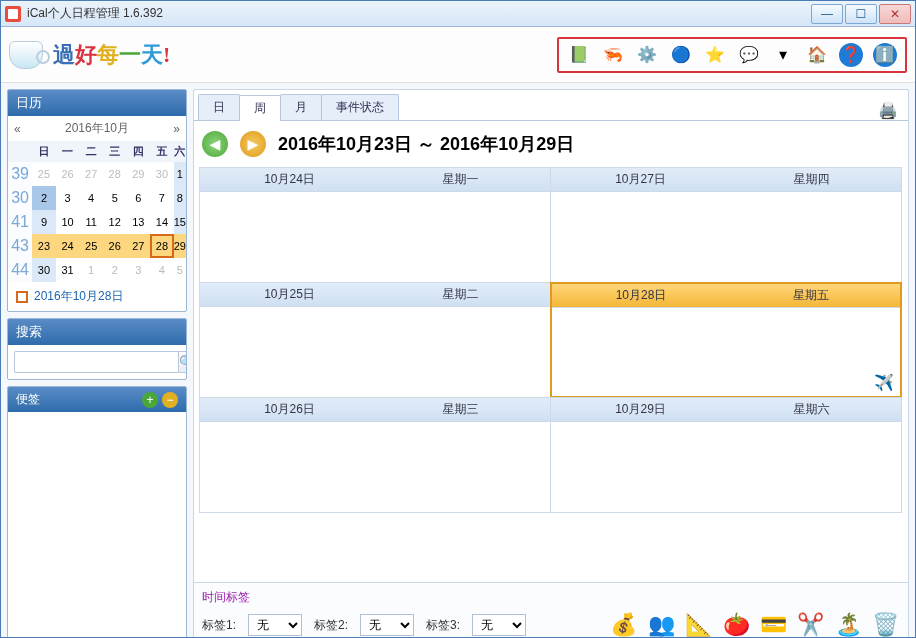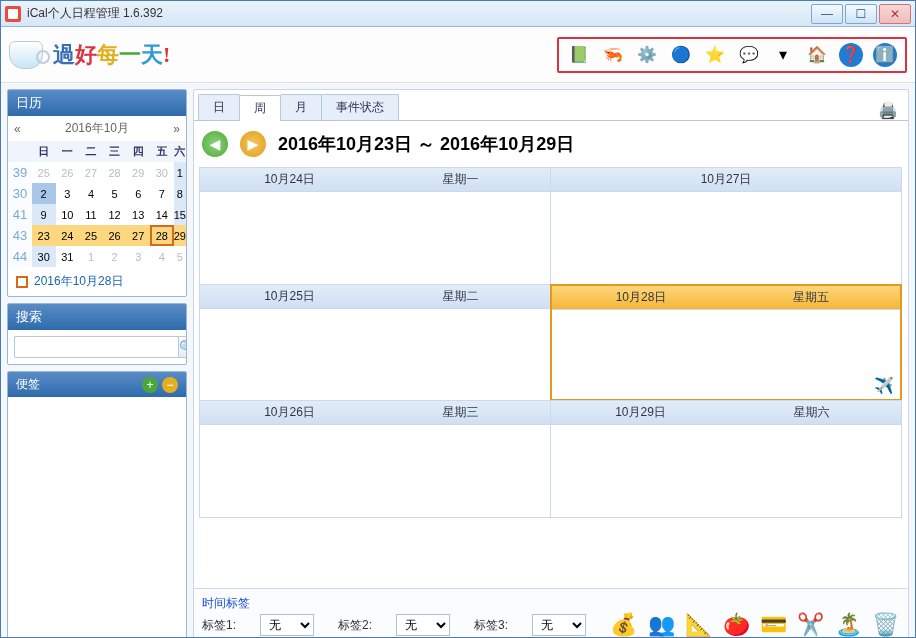--- a/index.html
+++ b/index.html
@@ -21,21 +21,21 @@
 .leftcol{width:180px;display:flex;flex-direction:column;gap:6px}
 .panel{border:1px solid #9cb6d6;background:#fff;border-radius:2px;overflow:hidden}
 .panel-h{background:linear-gradient(#5a8cc6,#2e6bab);color:#fff;padding:4px 8px;font-size:13px;display:flex;align-items:center}
 .panel-h .pbtns{margin-left:auto;display:flex;gap:4px}
 .pbtn{width:16px;height:16px;border-radius:50%;display:flex;align-items:center;justify-content:center;color:#fff;font-size:12px;cursor:pointer}
 .cal-nav{display:flex;align-items:center;justify-content:space-between;padding:4px 6px;color:#666}
 .cal-nav span{cursor:pointer}
 .cal{width:100%;border-collapse:collapse}
 .cal th,.cal td{text-align:center;padding:3px 0;width:14%;font-size:11px}
 .cal th{color:#336;background:#f0f5fb}
-.cal td.wk{color:#7aa9d6;background:#fafcff;font-size:13px}
+.cal td.wk{color:#7aa9d6;background:#fafcff;font-size:16px}
 .cal td.other{color:#bbb}
 .cal tr.weekend-col td:nth-child(2),.cal td.sat,.cal td.sun{background:#dbe8f7}
 .cal td.hl{background:#fcd77f}
 .cal td.today{outline:2px solid #d66a1b;outline-offset:-2px;background:#fcd77f}
 .cal td.sel{background:#a9c7e8}
 .todaylink{padding:6px 8px;color:#1a66b3;display:flex;align-items:center;gap:6px;cursor:pointer}
 .todaylink .box{width:12px;height:12px;border:2px solid #d66a1b}
 .searchbox{display:flex;padding:6px}
 .searchbox input{flex:1;border:1px solid #b8c8dc;border-right:none;padding:3px 4px;border-radius:2px 0 0 2px}
 .searchbox button{width:26px;border:1px solid #b8c8dc;border-radius:0 2px 2px 0;background:linear-gradient(#fdfdfd,#e4ecf5);cursor:pointer}
@@ -53,22 +53,22 @@
 .weekgrid{flex:1;display:grid;grid-template-columns:1fr 1fr;grid-template-rows:repeat(3,1fr) 0.6fr;border-top:1px solid #cdd9ea;margin:0 6px}
 .daycell{border:1px solid #cdd9ea;margin:-1px 0 0 -1px;display:flex;flex-direction:column;position:relative}
 .daycell.highlight{border:2px solid #e09b1f}
 .dayhdr{background:linear-gradient(#e2ecf8,#cfe0f3);padding:3px 4px;display:flex;border-bottom:1px solid #cdd9ea;color:#334}
 .daycell.highlight .dayhdr{background:linear-gradient(#ffd77a,#f4b637)}
 .dayhdr .d{flex:1;text-align:center}
 .dayhdr .w{flex:1;text-align:center}
 .plane{position:absolute;right:6px;bottom:4px;font-size:16px;color:#777}
 .weekgrid .half{grid-column:2}
 .bottombar{padding:6px 8px;border-top:1px solid #cdd9ea;background:#fafcfe}
-.bottombar .lbltitle{margin-bottom:0;color:#1d4ed8}
-.tagrow{display:flex;align-items:center;gap:24px}
+.bottombar .lbltitle{margin-bottom:6px;color:#a21caf}
+.tagrow{display:flex;align-items:center;gap:12px}
 .tagrow label{color:#333}
 .tagrow select{border:1px solid #b0c0d6;padding:2px 4px;width:54px;background:#fff}
 .btoolbar{margin-left:auto;display:flex;align-items:center;gap:10px}
 .bicon{font-size:22px;cursor:pointer}
 </style>
 </head>
 <body>
 
 <div class="titlebar">
   <div class="appicon"></div>
@@ -212,20 +212,21 @@
     <div class="weekgrid" id="weekgrid">
         <div class="daycell">
           <div class="dayhdr">
             <span class="d">10月24日</span>
             <span class="w">星期一</span>
           </div>
         </div>
         <div class="daycell">
           <div class="dayhdr">
             <span class="d">10月27日</span>
+            <span class="w">星期四</span>
           </div>
         </div>
         <div class="daycell">
           <div class="dayhdr">
             <span class="d">10月25日</span>
             <span class="w">星期二</span>
           </div>
         </div>
         <div class="daycell highlight">
           <div class="dayhdr">

